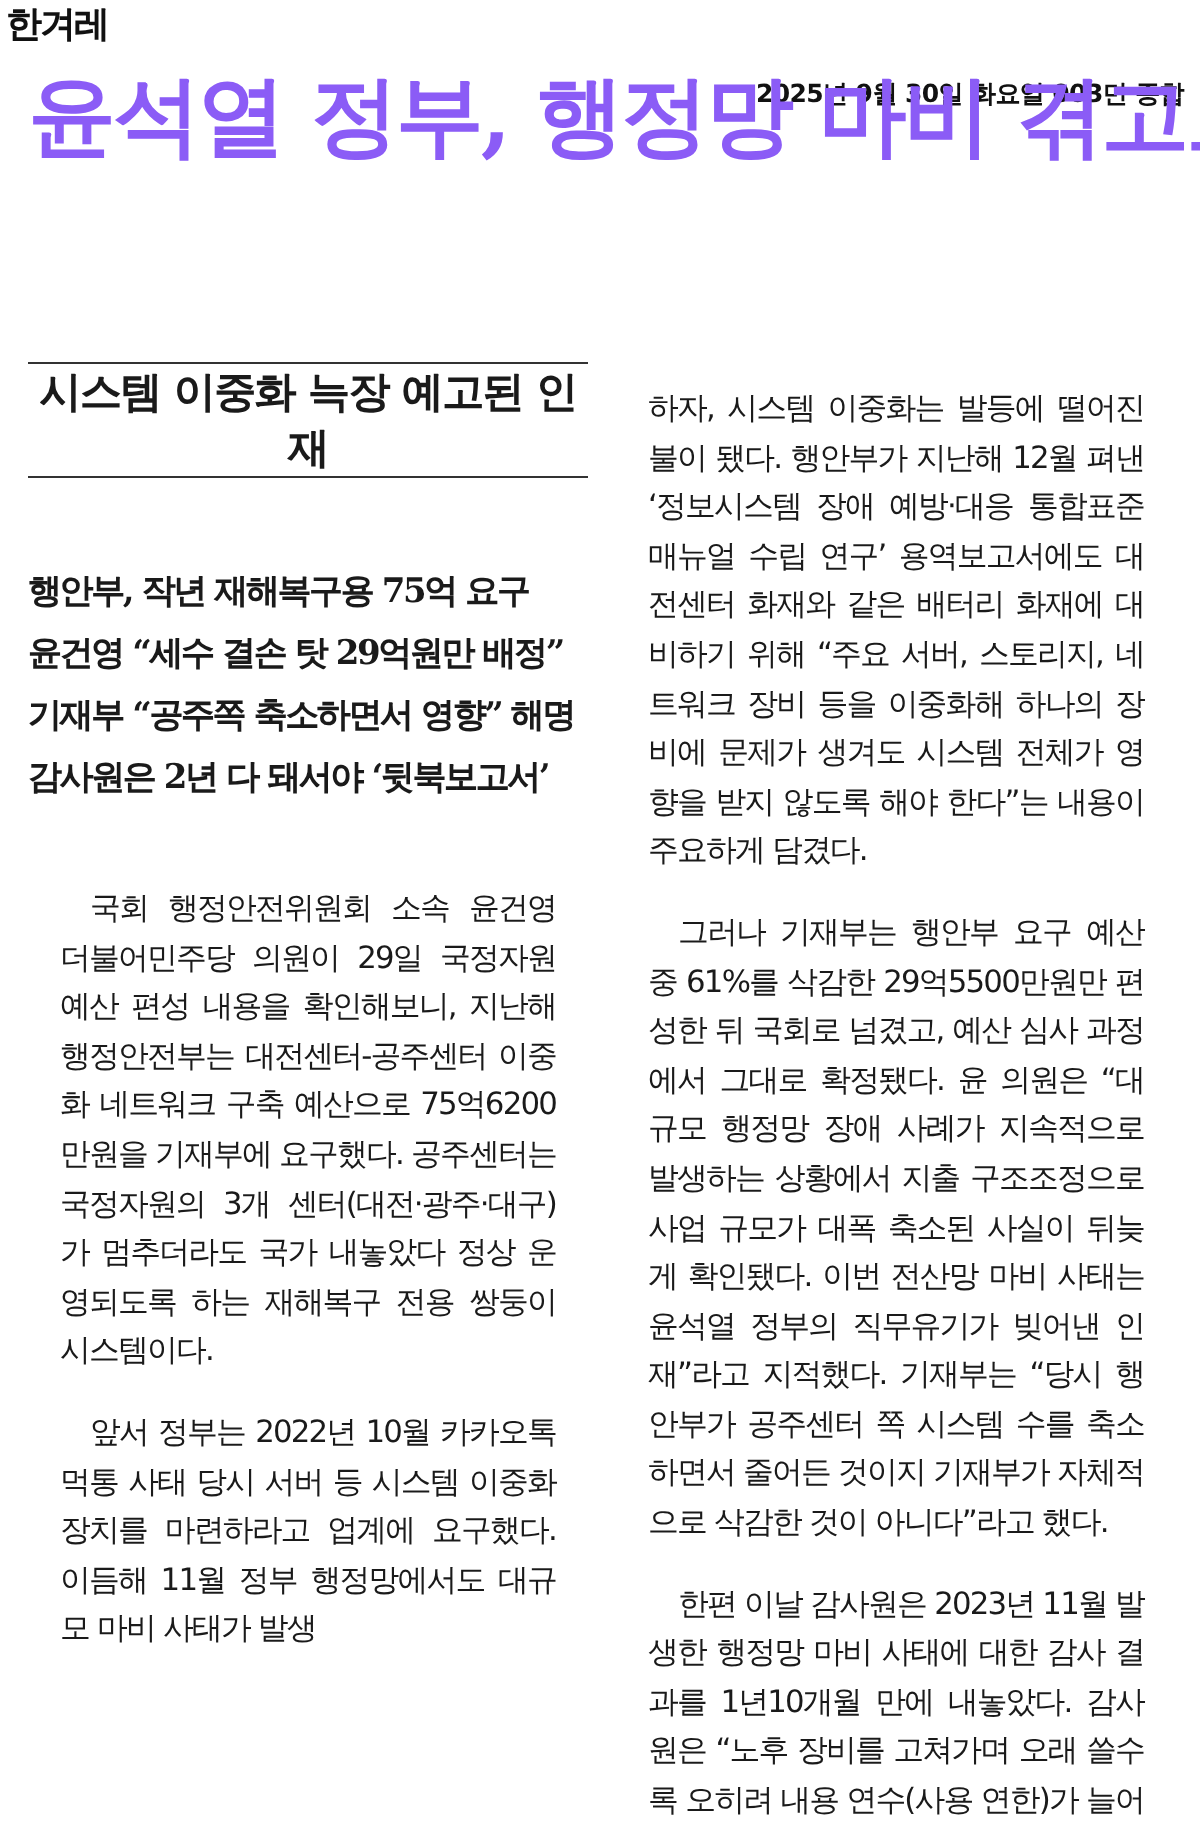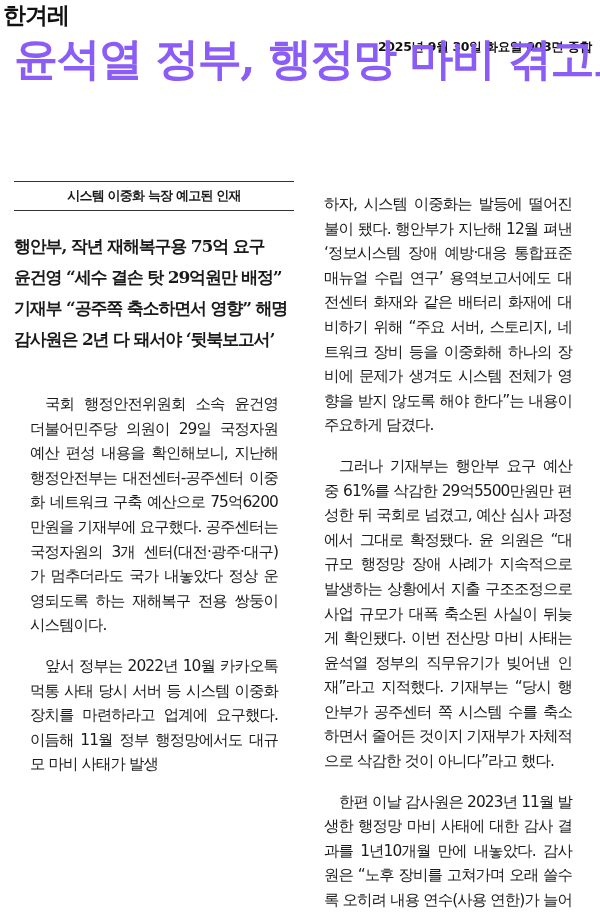--- a/index.html
+++ b/index.html
@@ -1,32 +1,32 @@
 <!DOCTYPE html>
 <html><head>
 <meta charset="utf-8">
 <style>
   html, body { margin:0; padding:0; background:#ffffff; }
   body { width:600px; height:915px; position:relative; overflow:hidden; color:#1a1a1a;
          font-family: "DejaVu Sans", "Liberation Sans", sans-serif; }
   .masthead { position:absolute; left:0; top:0; width:600px; height:24px; }
-  .logo { position:absolute; left:3px; top:0px; font-size:23px; font-weight:bold; letter-spacing:-1px; color:#111; }
+  .logo { position:absolute; left:3px; top:0px; font-size:18px; font-weight:bold; letter-spacing:-1px; color:#111; }
   .dateline { position:absolute; right:8px; top:4px; font-size:12.5px; font-weight:bold; color:#111; letter-spacing:-0.3px;margin-top:35px; }
   .headline { position:absolute; left:14px; top:30px; width:580px; }
   .headline div { font-family:"DejaVu Serif","Liberation Serif",serif; font-weight:bold; font-size:44px;
                   line-height:57px; letter-spacing:-1.5px; color:#8b5cf6; white-space:nowrap; }
   .col { position:absolute; top:172px; width:280px; font-size:15.4px; line-height:24.6px;
          letter-spacing:-0.9px; text-align:justify; }
   .col-left { left:14px; }
   .col-right { left:308px; }
   .col p { margin:16px; }
   .indent { text-indent:15px; }
   .boxhead { border-top:1.5px solid #333; border-bottom:1.5px solid #333; margin:9px 0 4px 0;
-             text-align:center; font-weight:bold; font-size:13px; line-height:28px; letter-spacing:-0.8px; }
-  .subheads { margin:20px 0 37px 0; }
+             text-align:center; font-weight:bold; font-size:21px; line-height:28px; letter-spacing:-0.8px; }
+  .subheads { margin:42px 0 37px 0; }
   .subheads div { font-family:"DejaVu Serif","Liberation Serif",serif; font-weight:bold; font-size:17px;
                   line-height:31px; letter-spacing:-1.2px; white-space:nowrap; }
 </style>
 </head>
 <body>
 
 <div class="masthead">
   <div class="logo">한겨레</div>
   <div class="dateline">2025년 9월 30일 화요일 003면 종합</div>
 </div>

